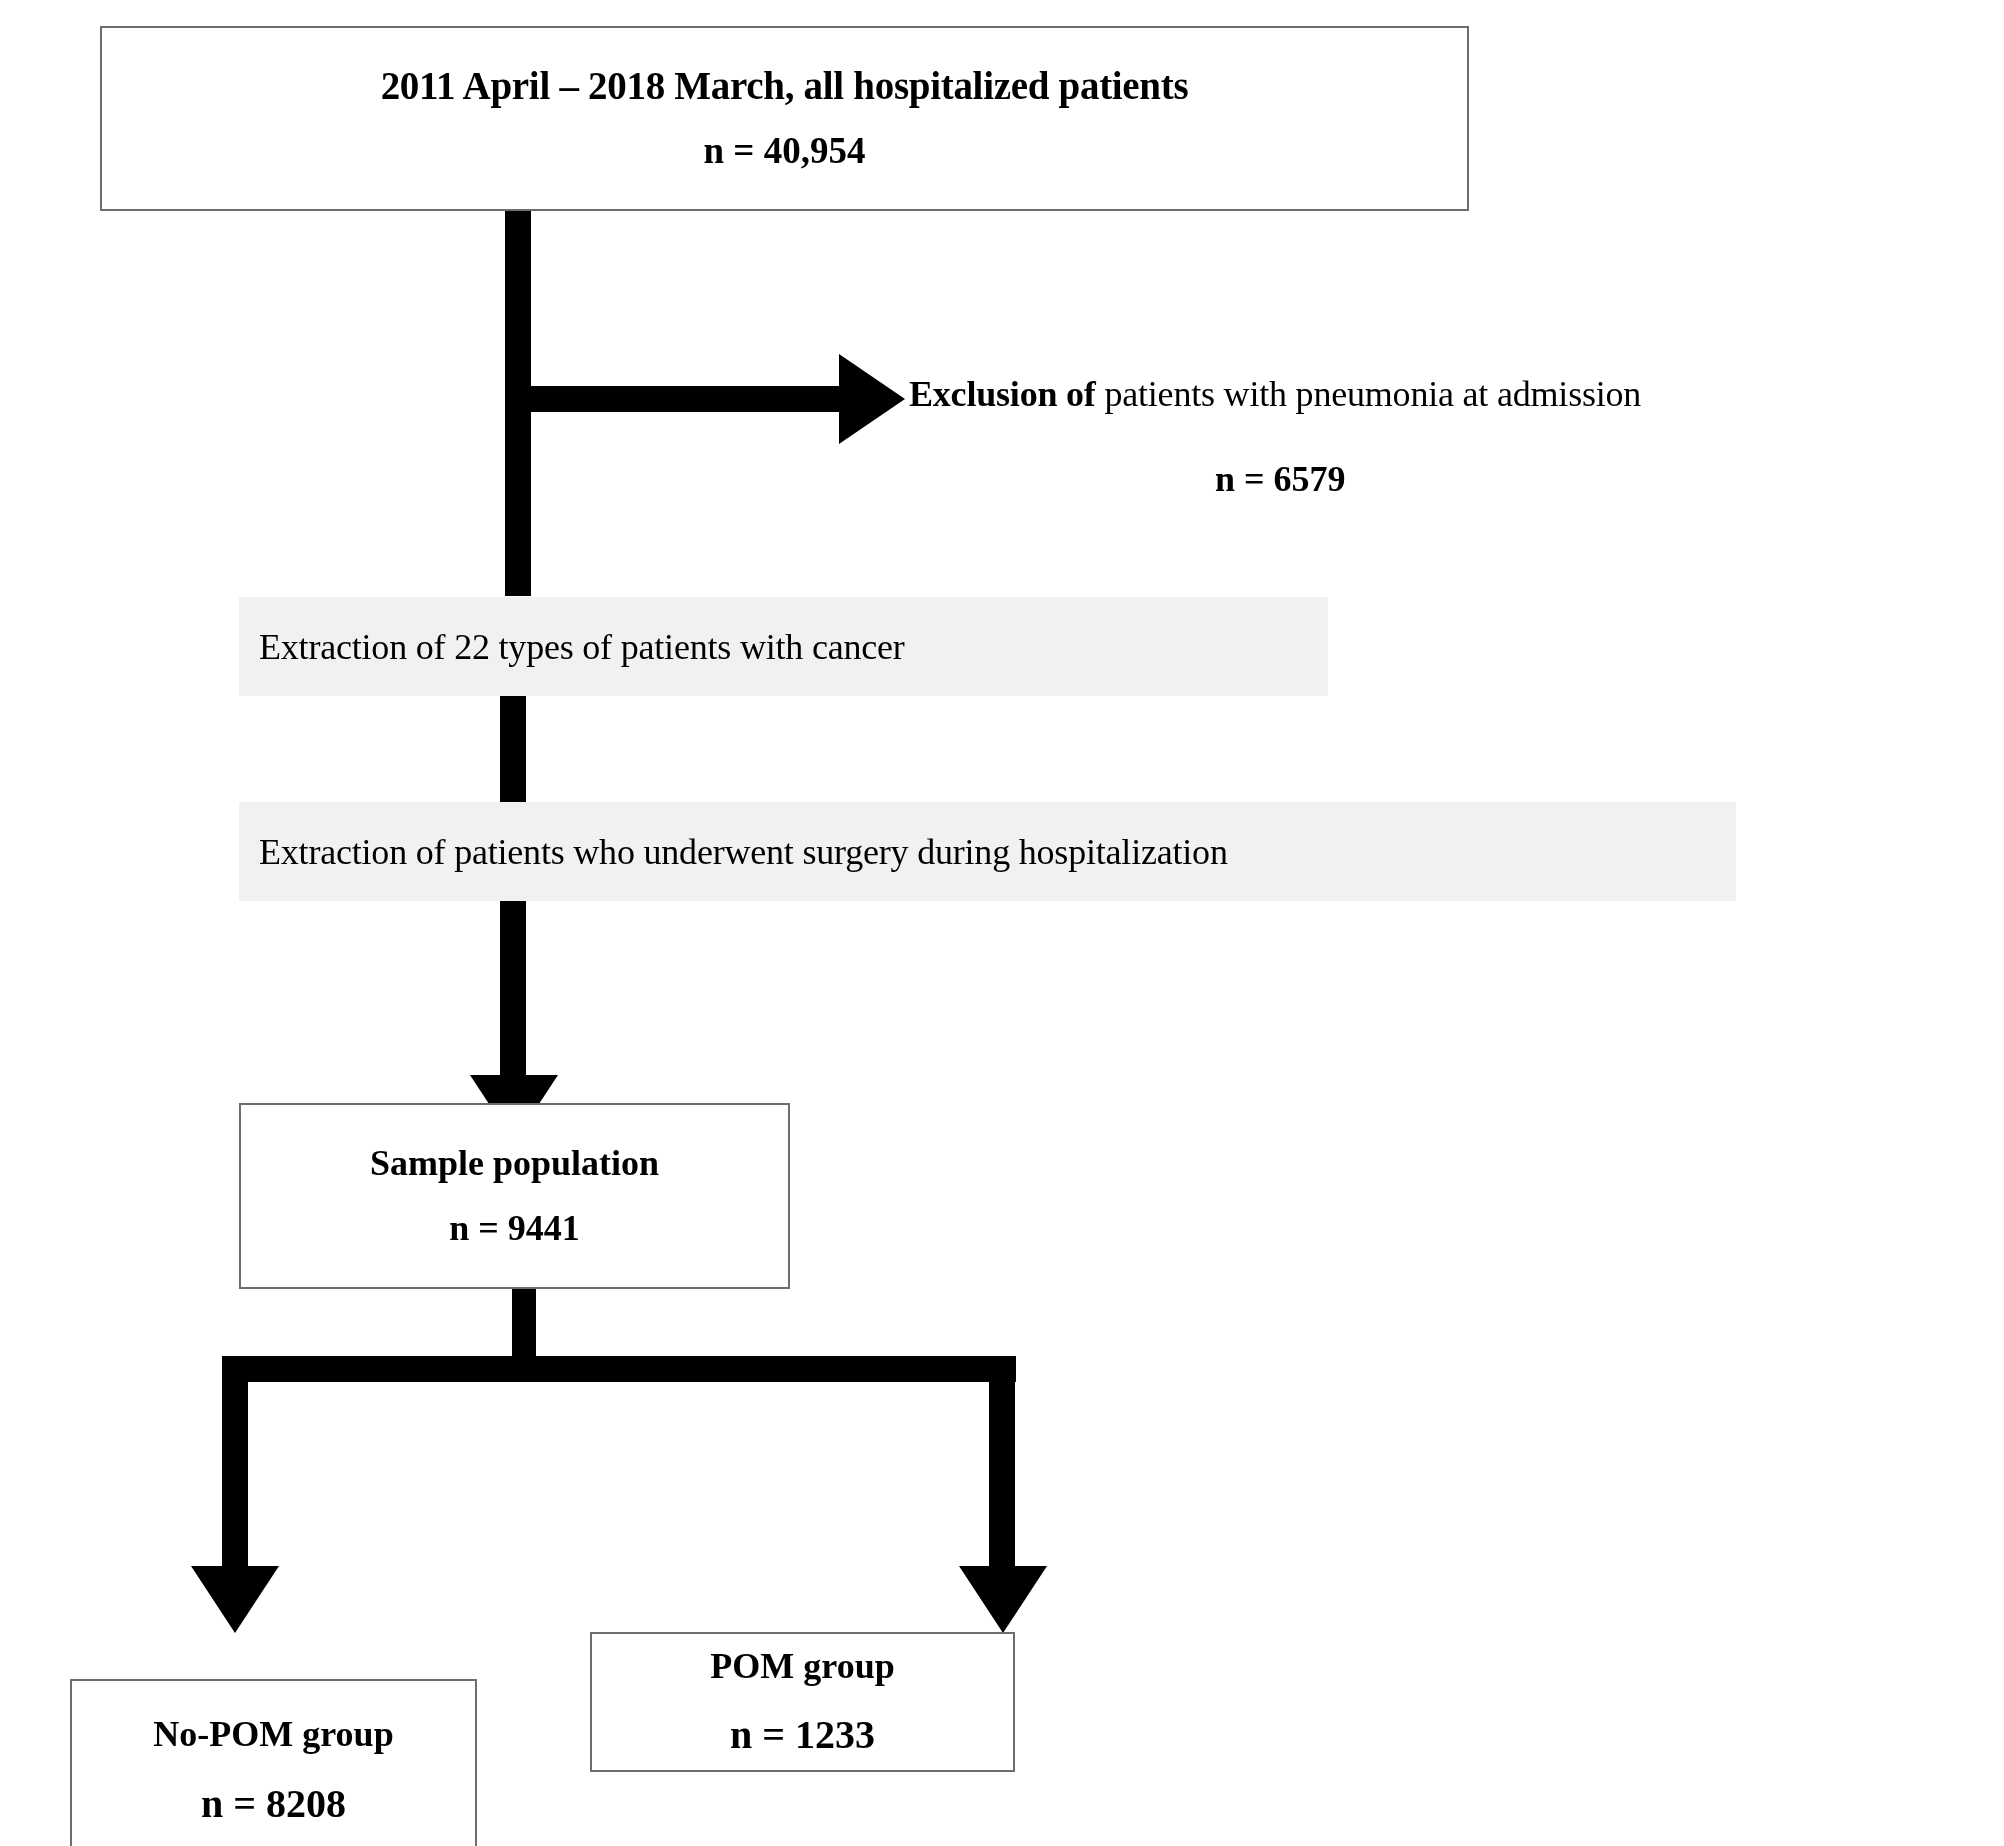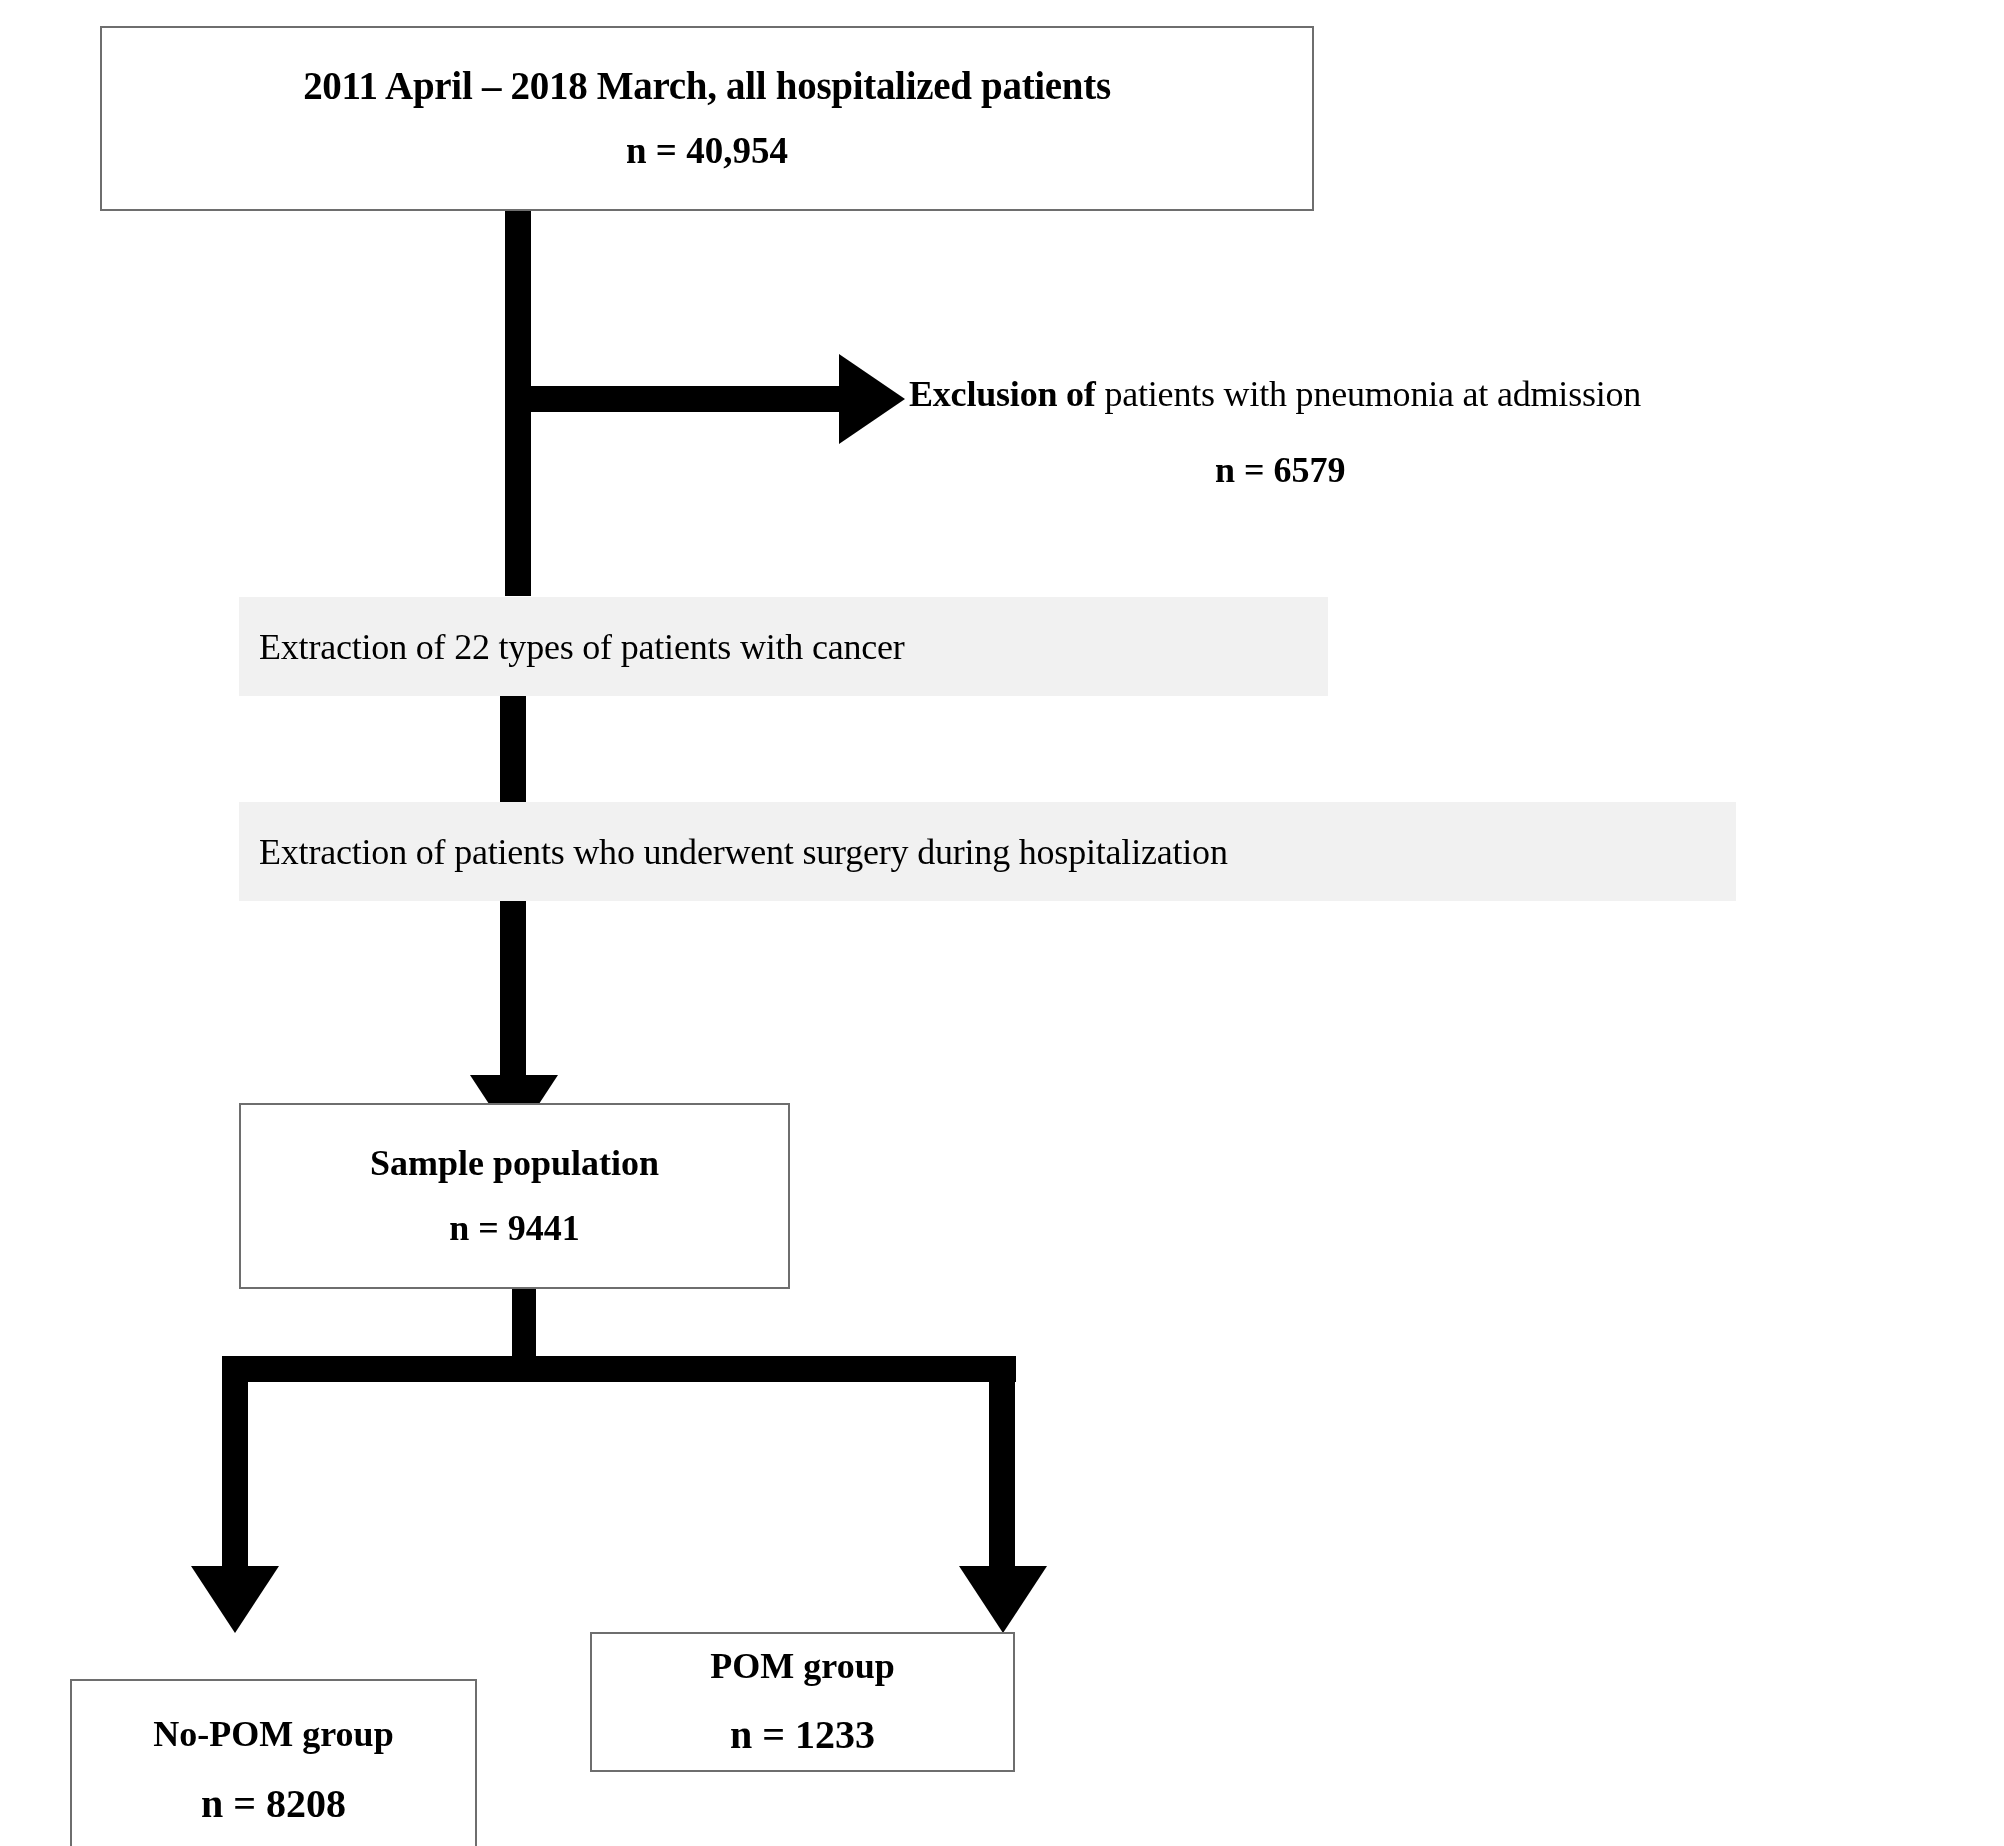--- a/index.html
+++ b/index.html
@@ -31,21 +31,21 @@
   .node-line {
     display: block;
     text-align: center;
     white-space: nowrap;
     line-height: 1.15;
   }
 
   #box-cohort {
     left: 100px;
     top: 26px;
-    width: 1214px;
+    width: 1369px;
     height: 185px;
   }
   #box-cohort .ln1 {
     font-size: 39px;
     font-weight: bold;
     letter-spacing: -0.3px;
     margin-bottom: 21px;
   }
   #box-cohort .ln2 {
     font-size: 37px;
@@ -133,21 +133,21 @@
     letter-spacing: -0.2px;
     line-height: 1.1;
   }
   #exclusion-label .ex-strong {
     font-weight: bold;
   }
   #exclusion-label .ex-line2 {
     display: block;
     font-size: 36px;
     font-weight: bold;
-    margin-top: 34px;
+    margin-top: 43px;
     padding-left: 306px;
   }
 
   
   .conn {
     position: absolute;
     background: #000000;
   }
   
   #trunk-a { left: 505px; top: 211px; width: 26px; height: 86px; }      

